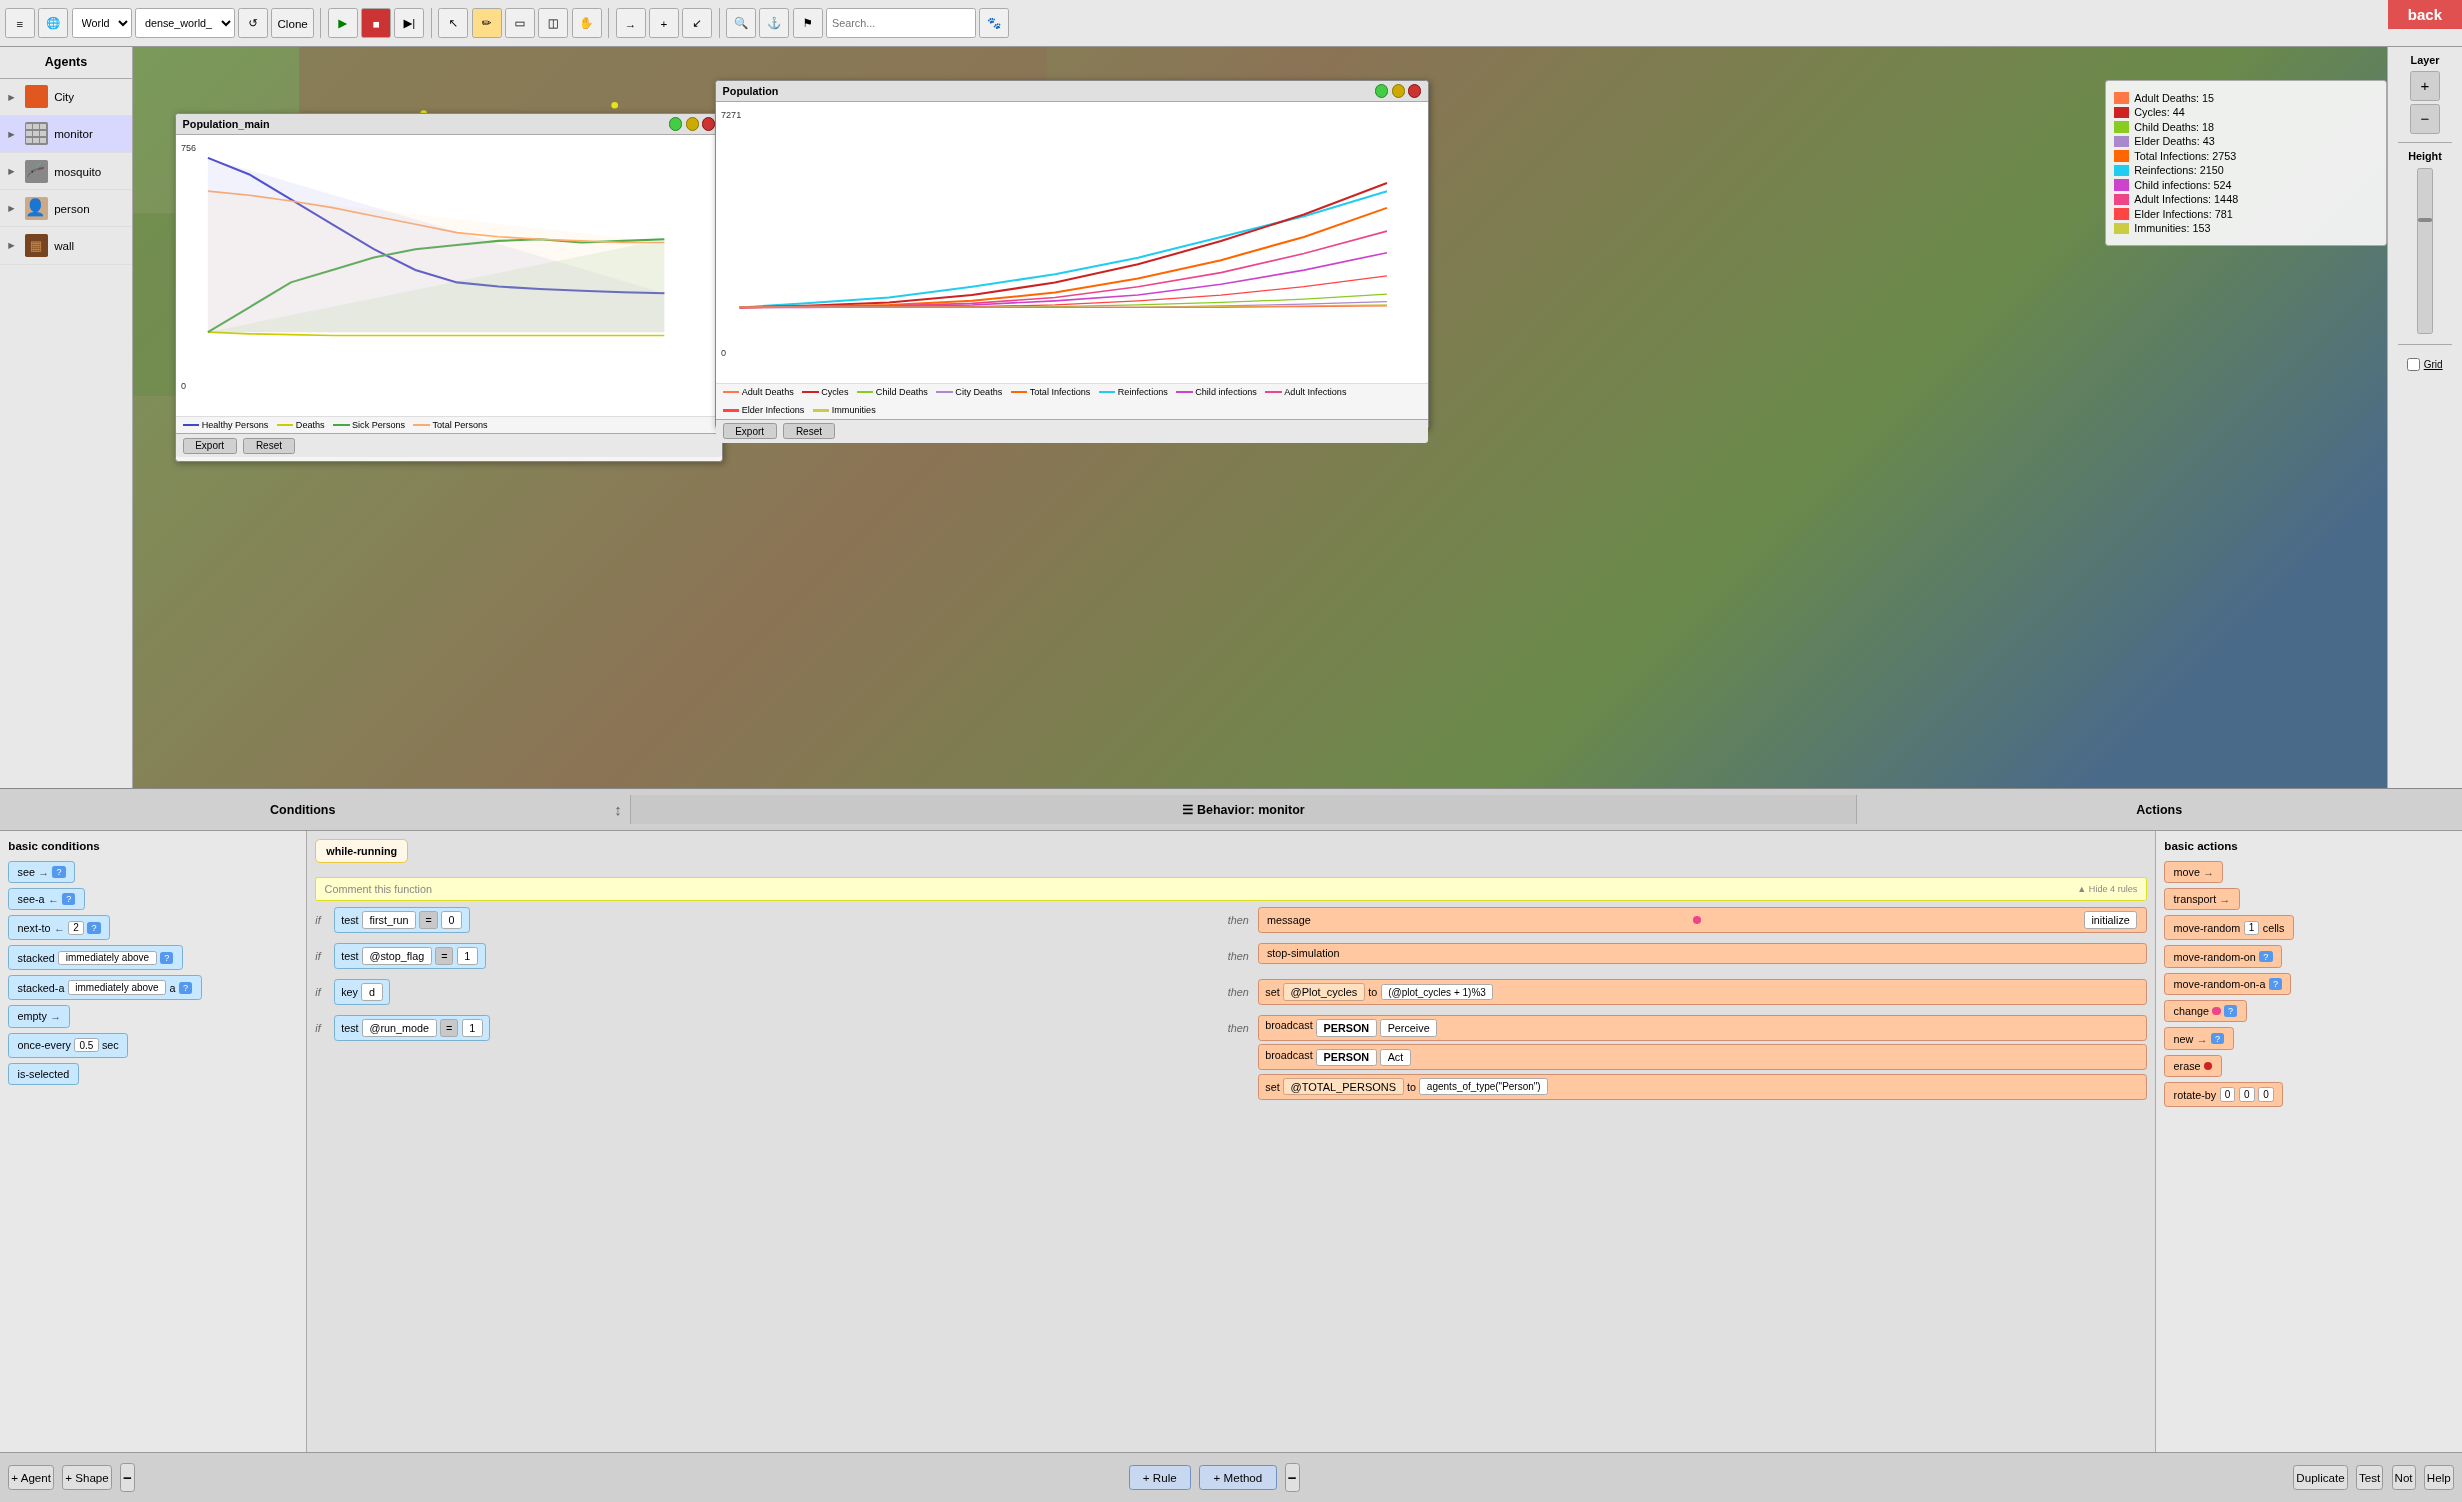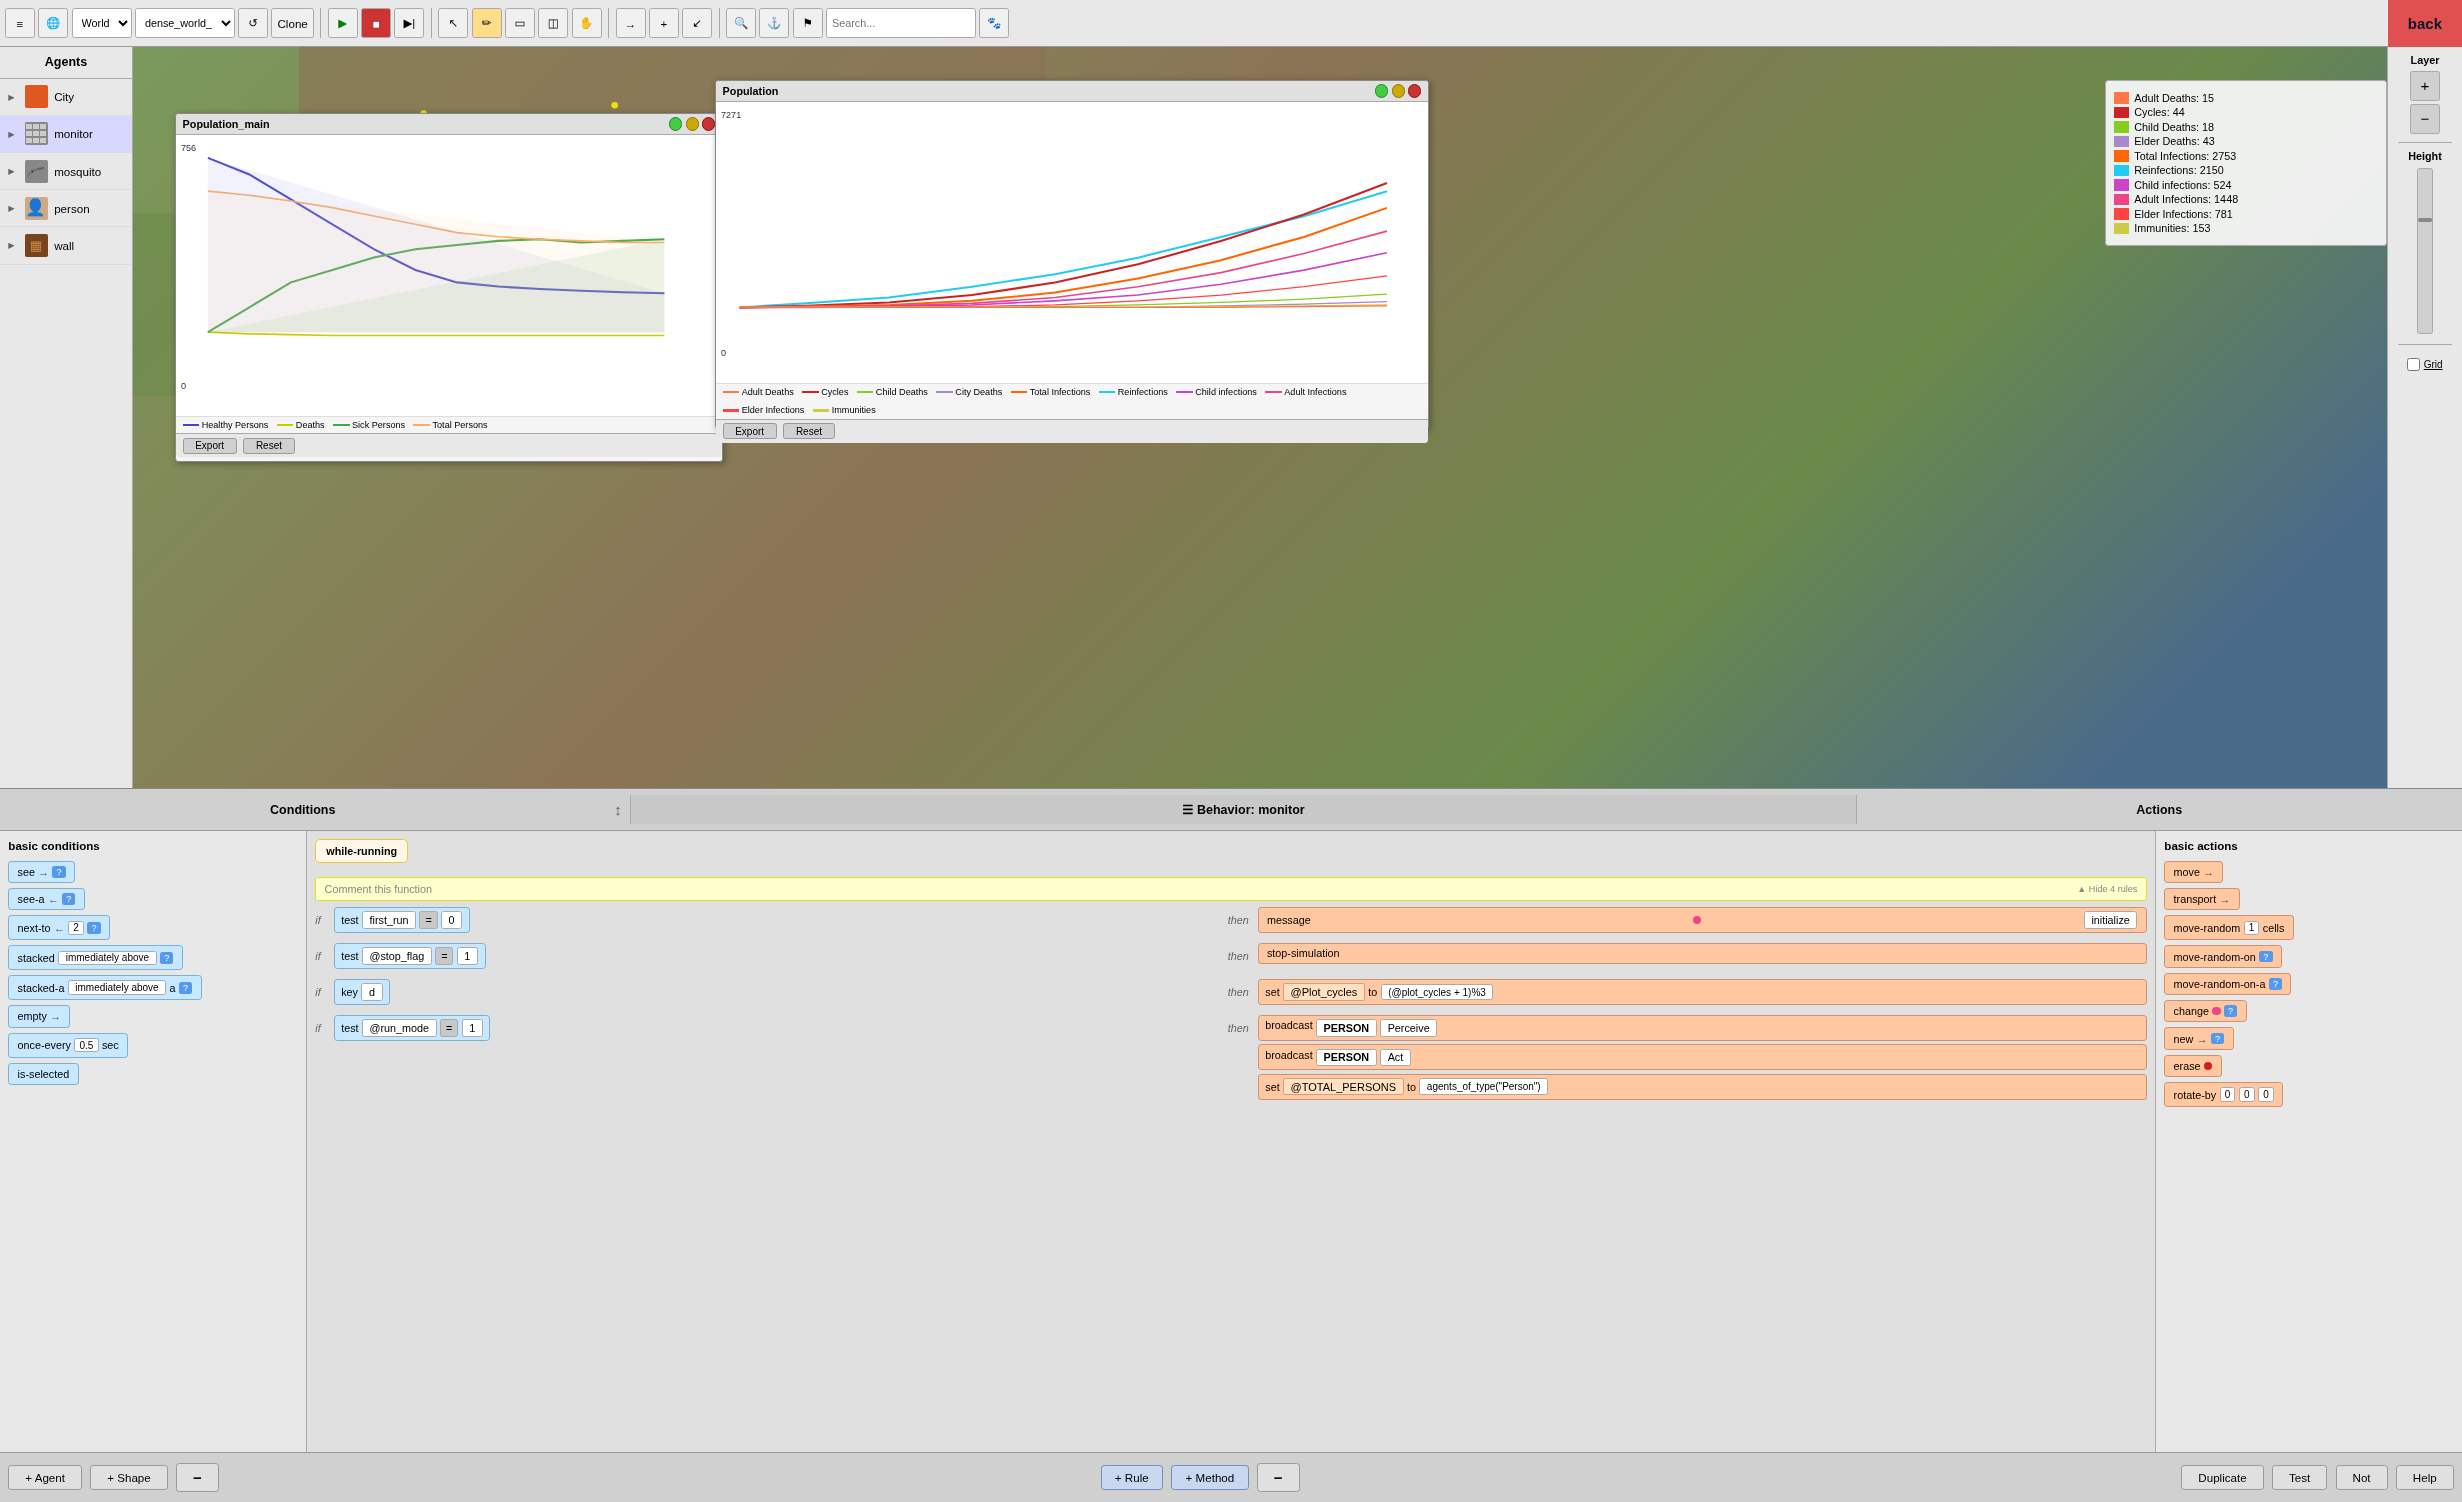--- a/index.html
+++ b/index.html
@@ -16,22 +16,22 @@
       background: #f0f0f0; border-radius: 2.5px; cursor: pointer;
       display: flex; align-items: center; justify-content: center;
       font-size: 11.6px; padding: 0 5px;
     }
     .toolbar-select {
       height: 30px; border: 0.8px solid #aaa; border-radius: 2.5px;
       background: #fff; padding: 0 5px; font-size: 10.8px;
     }
     .toolbar-separator { width: 0.8px; height: 30px; background: #aaa; margin: 0 3.3px; }
     #back-btn {
-      position: absolute; right: 0; top: 0; height: 47px; padding: 0 20px;
-      background: #e05050; color: #0f172a; font-size: 15px; font-weight: bold;
+      position: absolute; right: 0; top: 0; height: 29px; padding: 0 20px;
+      background: #e05050; color: #ffffff; font-size: 15px; font-weight: bold;
       border: none; cursor: pointer; display: flex; align-items: center;
     }
 
     
     #main-area {
       display: flex; height: 1455px;
     }
 
     
     #left-panel {
@@ -210,21 +210,21 @@
       width: 307px; background: #e8e8e8; border-left: 0.8px solid #aaa;
       padding: 8.3px; overflow-y: auto;
     }
 
     
     #bottom-toolbar {
       display: flex; align-items: center; height: 50px;
       background: #d0d0d0; border-top: 0.8px solid #999; gap: 8.3px; padding: 0 8.3px;
     }
     .bottom-btn {
-      padding: 5px 16px; background: #e0e0e0; border: 0.8px solid #999;
+      padding: 5px 2px; background: #e0e0e0; border: 0.8px solid #999;
       border-radius: 3.3px; cursor: pointer; font-size: 11.6px;
     }
     .bottom-btn.minus { font-size: 15px; font-weight: bold; }
     .bottom-btn-blue {
       padding: 5px 13.3px; background: #c8d8f0; border: 0.8px solid #7090c0;
       border-radius: 3.3px; cursor: pointer; font-size: 11.6px;
     }
 
     
     svg { display: block; }

